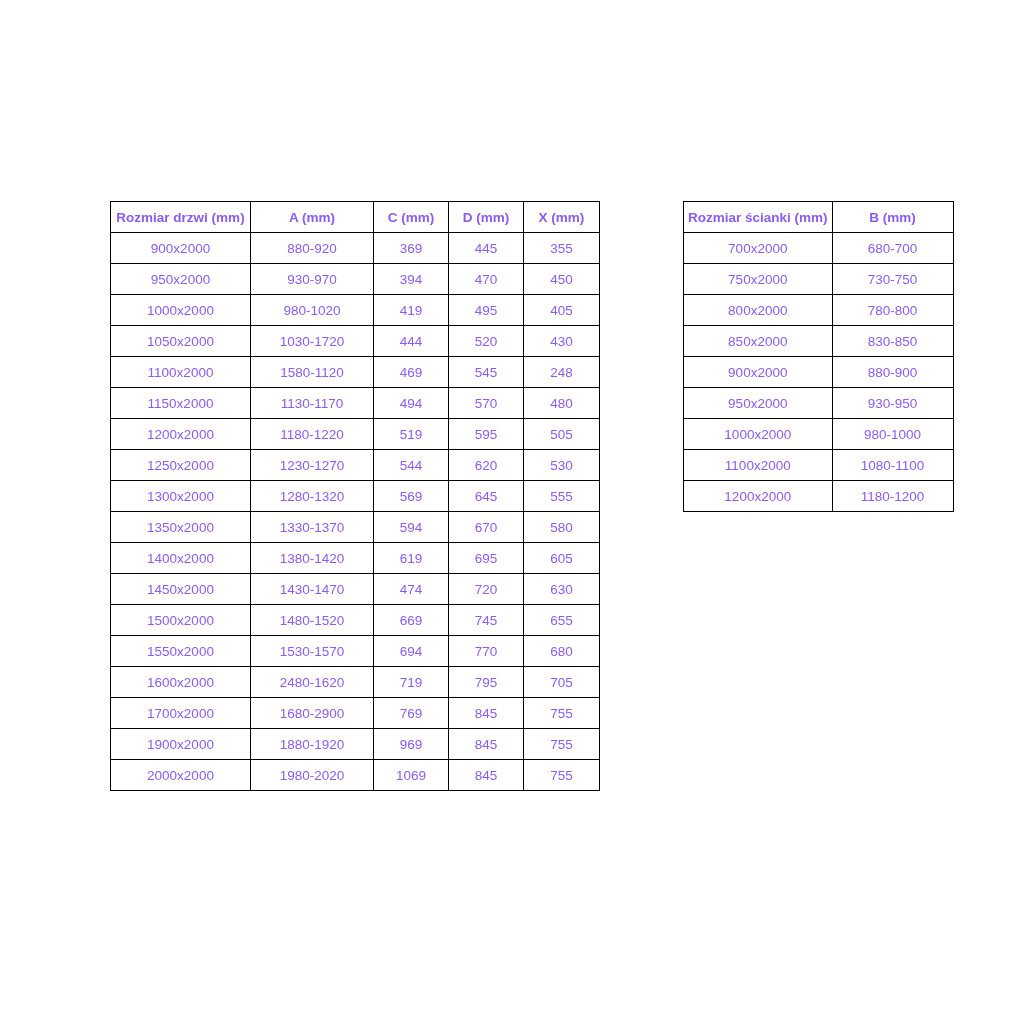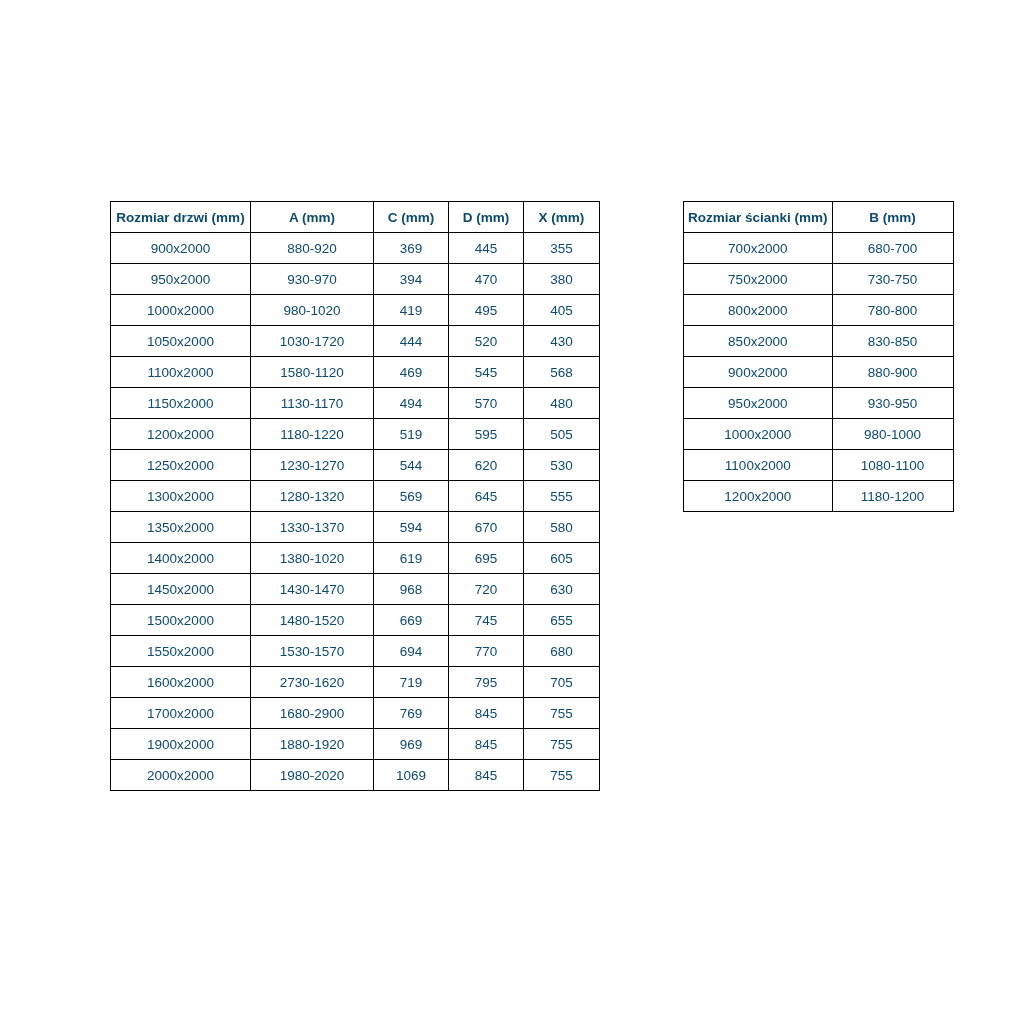--- a/index.html
+++ b/index.html
@@ -15,21 +15,21 @@
     width: 1024px;
     height: 1024px;
     background: #ffffff;
     overflow: hidden;
   }
   table.spec-table {
     position: absolute;
     border-collapse: collapse;
     table-layout: fixed;
     font-size: 13.5px;
-    color: #0c4a6e;
+    color: #8b5cf6;
   }
   table.spec-table th,
   table.spec-table td {
     border: 1px solid #000000;
     height: 30px;
     padding: 0 4px;
     text-align: center;
     vertical-align: middle;
     white-space: nowrap;
     overflow: hidden;
@@ -78,42 +78,42 @@
           <td>880-920</td>
           <td>369</td>
           <td>445</td>
           <td>355</td>
         </tr>
         <tr>
           <td>950x2000</td>
           <td>930-970</td>
           <td>394</td>
           <td>470</td>
-          <td>380</td>
+          <td>450</td>
         </tr>
         <tr>
           <td>1000x2000</td>
           <td>980-1020</td>
           <td>419</td>
           <td>495</td>
           <td>405</td>
         </tr>
         <tr>
           <td>1050x2000</td>
           <td>1030-1720</td>
           <td>444</td>
           <td>520</td>
           <td>430</td>
         </tr>
         <tr>
           <td>1100x2000</td>
           <td>1580-1120</td>
           <td>469</td>
           <td>545</td>
-          <td>568</td>
+          <td>248</td>
         </tr>
         <tr>
           <td>1150x2000</td>
           <td>1130-1170</td>
           <td>494</td>
           <td>570</td>
           <td>480</td>
         </tr>
         <tr>
           <td>1200x2000</td>
@@ -138,49 +138,49 @@
         </tr>
         <tr>
           <td>1350x2000</td>
           <td>1330-1370</td>
           <td>594</td>
           <td>670</td>
           <td>580</td>
         </tr>
         <tr>
           <td>1400x2000</td>
-          <td>1380-1020</td>
+          <td>1380-1420</td>
           <td>619</td>
           <td>695</td>
           <td>605</td>
         </tr>
         <tr>
           <td>1450x2000</td>
           <td>1430-1470</td>
-          <td>968</td>
+          <td>474</td>
           <td>720</td>
           <td>630</td>
         </tr>
         <tr>
           <td>1500x2000</td>
           <td>1480-1520</td>
           <td>669</td>
           <td>745</td>
           <td>655</td>
         </tr>
         <tr>
           <td>1550x2000</td>
           <td>1530-1570</td>
           <td>694</td>
           <td>770</td>
           <td>680</td>
         </tr>
         <tr>
           <td>1600x2000</td>
-          <td>2730-1620</td>
+          <td>2480-1620</td>
           <td>719</td>
           <td>795</td>
           <td>705</td>
         </tr>
         <tr>
           <td>1700x2000</td>
           <td>1680-2900</td>
           <td>769</td>
           <td>845</td>
           <td>755</td>

